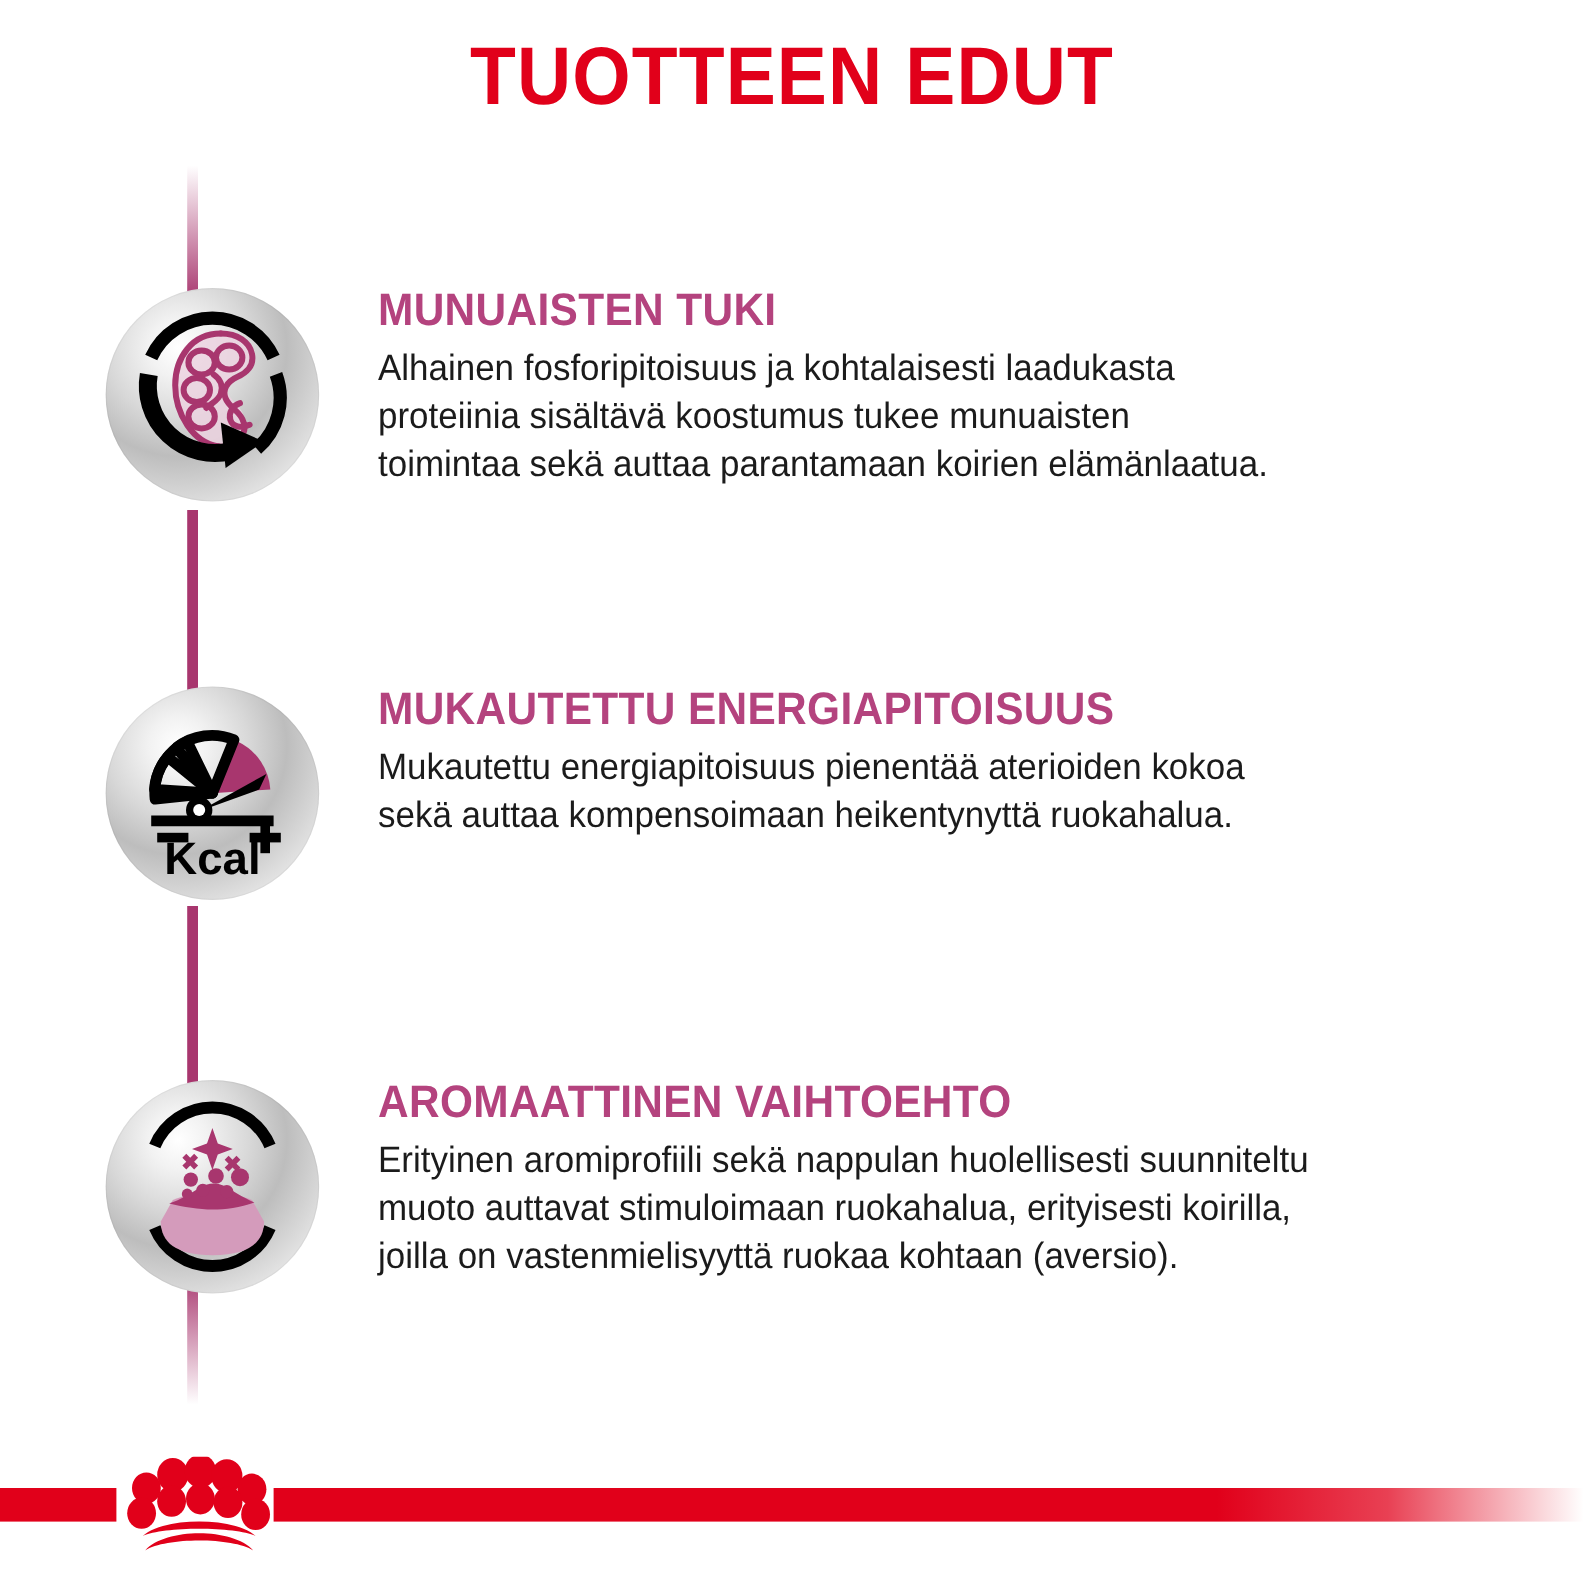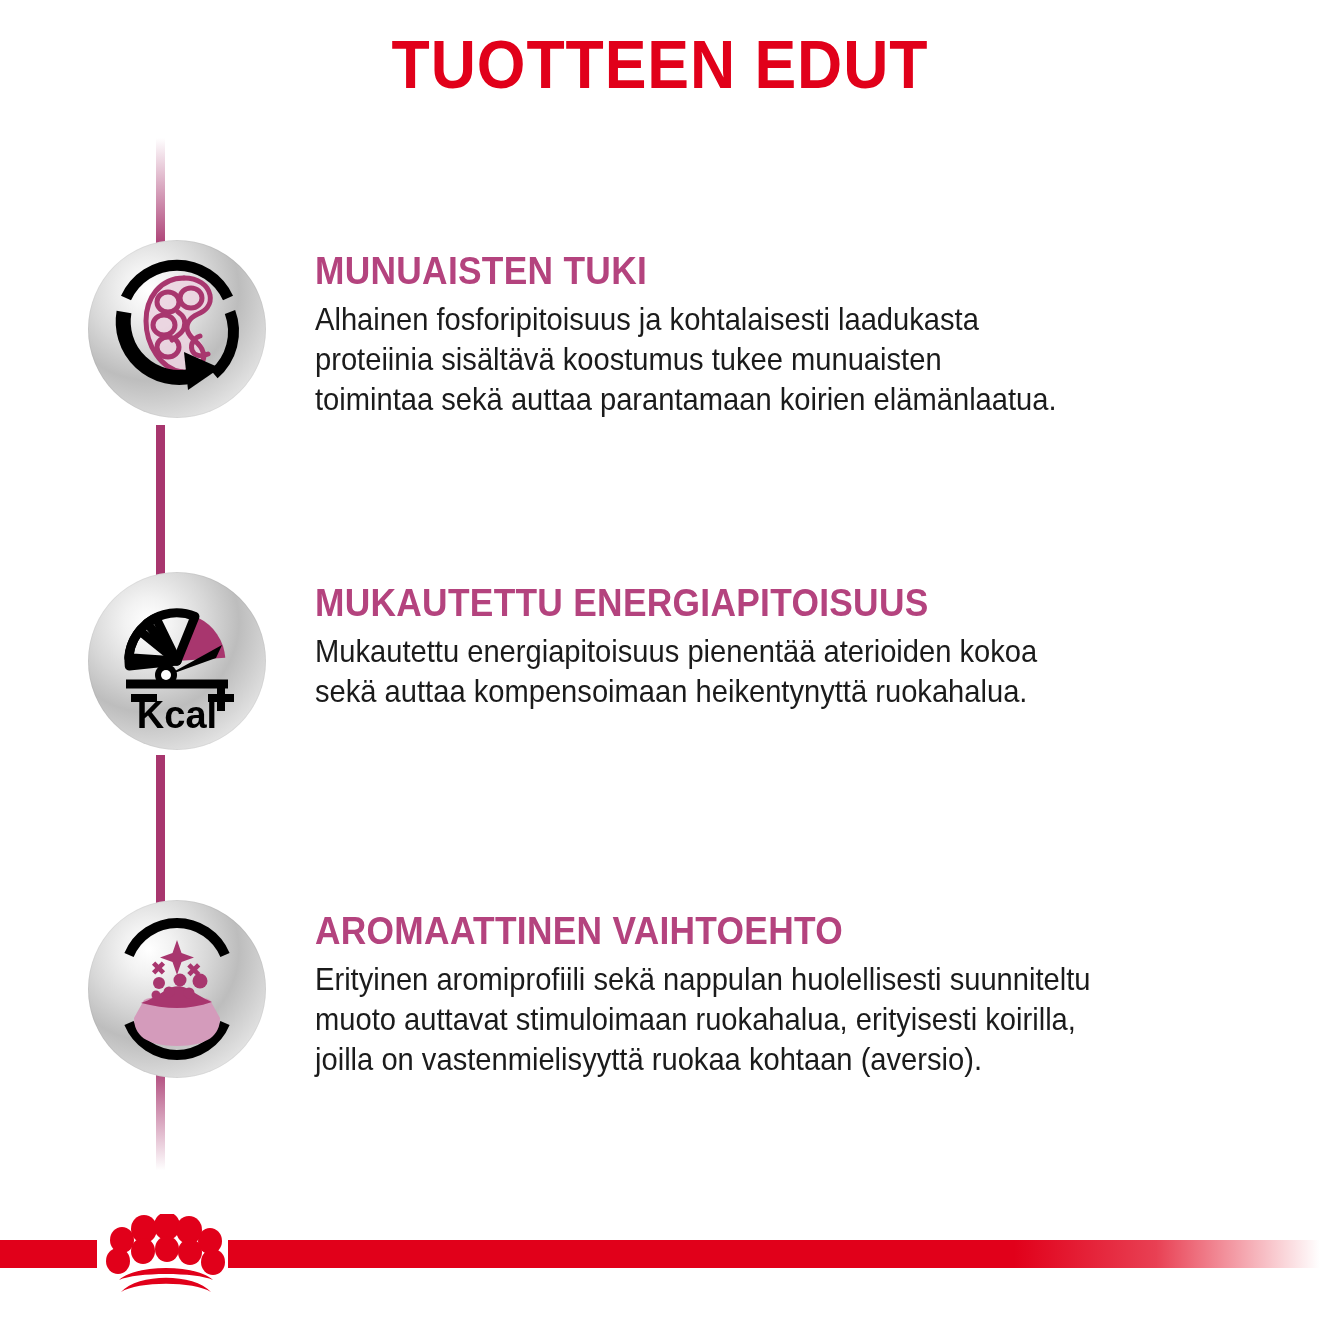--- a/index.html
+++ b/index.html
@@ -66,21 +66,21 @@
     border-radius:50%;
     background:
       radial-gradient(circle at 34% 28%, #ffffff 0%, #f2f2f2 14%, #d8d8d8 34%, #bdbdbd 52%, #d6d6d6 70%, #ededed 86%, #c9c9c9 100%);
     box-shadow:inset 0 0 0 1px rgba(0,0,0,0.04);
   }
   .icon-svg { position:absolute; inset:0; width:178px; height:178px; }
 
   .text-col {
     position:absolute;
     left:315px;
-    top:12px;
+    top:0;
     width:980px;
   }
   .bene-title {
     font-family:"Liberation Sans", sans-serif;
     font-weight:bold;
     font-size:38px;
     color:#B4437E;
     letter-spacing:0.3px;
     transform:scaleX(0.93);
     transform-origin:left top;

